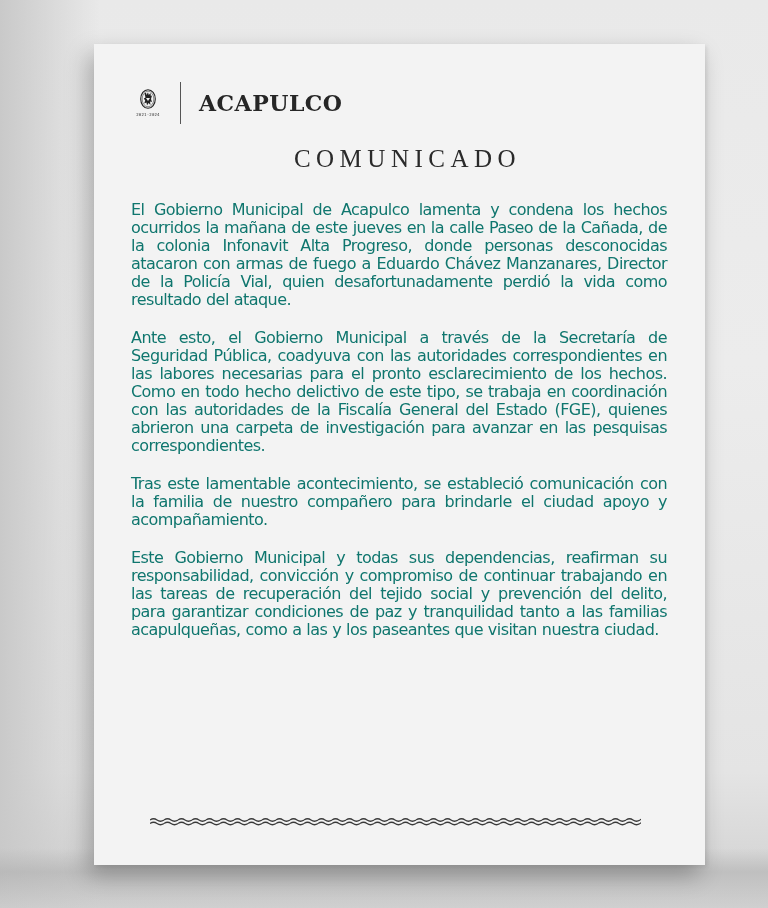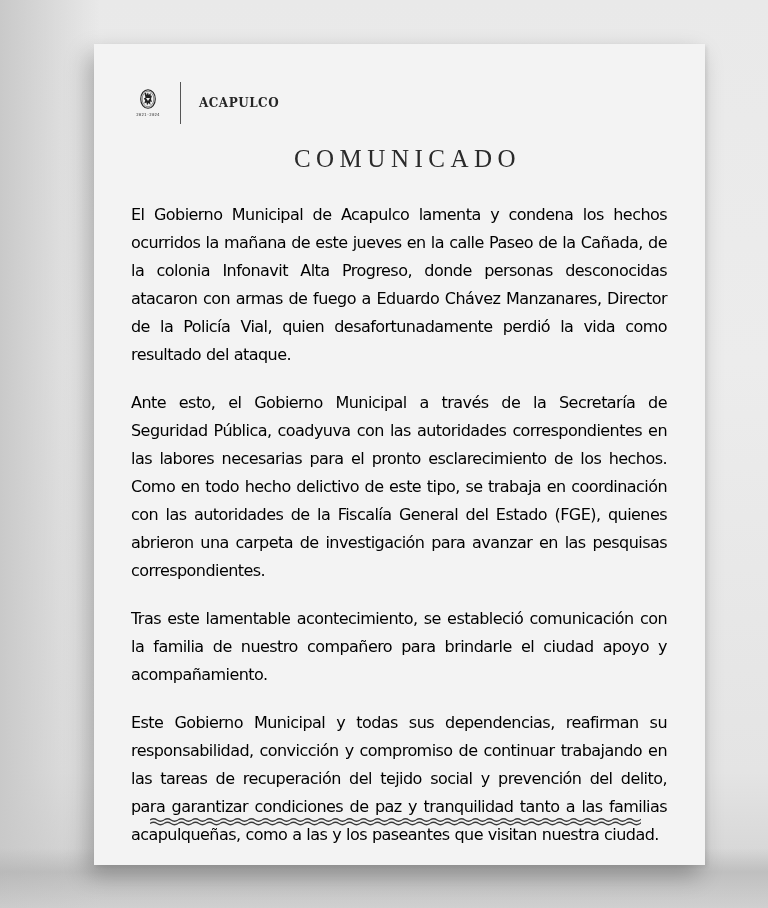--- a/index.html
+++ b/index.html
@@ -61,21 +61,21 @@
     }
     .header-divider {
       width: 1px;
       height: 42px;
       background: #555;
       margin: 0 18px 0 18px;
     }
     .brand {
       font-family: "DejaVu Serif", serif;
       font-weight: bold;
-      font-size: 12px;
+      font-size: 22px;
       letter-spacing: 0.5px;
       color: #262626;
     }
     .title {
       position: absolute;
       left: 4px;
       right: 0;
       top: 101px;
       text-align: center;
       font-family: "Liberation Serif", serif;
@@ -84,22 +84,22 @@
       color: #2a2a2a;
       padding-left: 12px;
     }
     .body-text {
       position: absolute;
       left: 37px;
       top: 157px;
       width: 536px;
       font-family: "DejaVu Sans", sans-serif;
       font-size: 16px;
-      line-height: 28px;
-      color: #000000;
+      line-height: 18px;
+      color: #0f766e;
       text-align: justify;
       letter-spacing: -0.55px;
       word-spacing: 0.4px;
     }
     .body-text p {
       margin: 0 0 20px 0;
     }
     .wave-divider {
       position: absolute;
       left: 56px;

